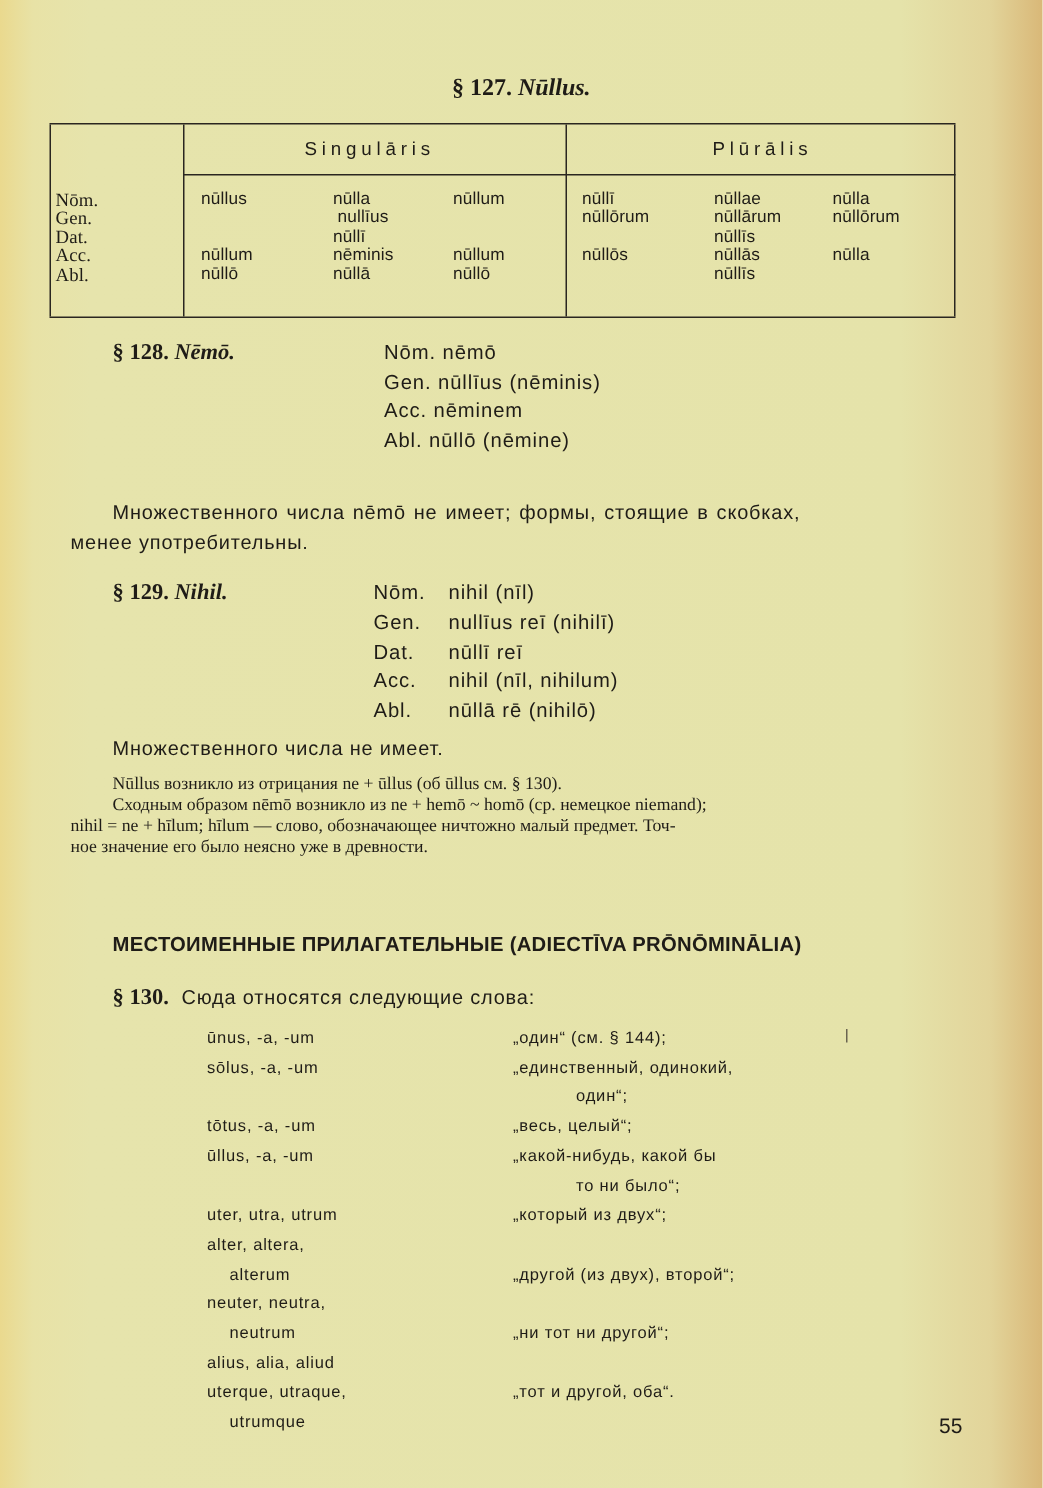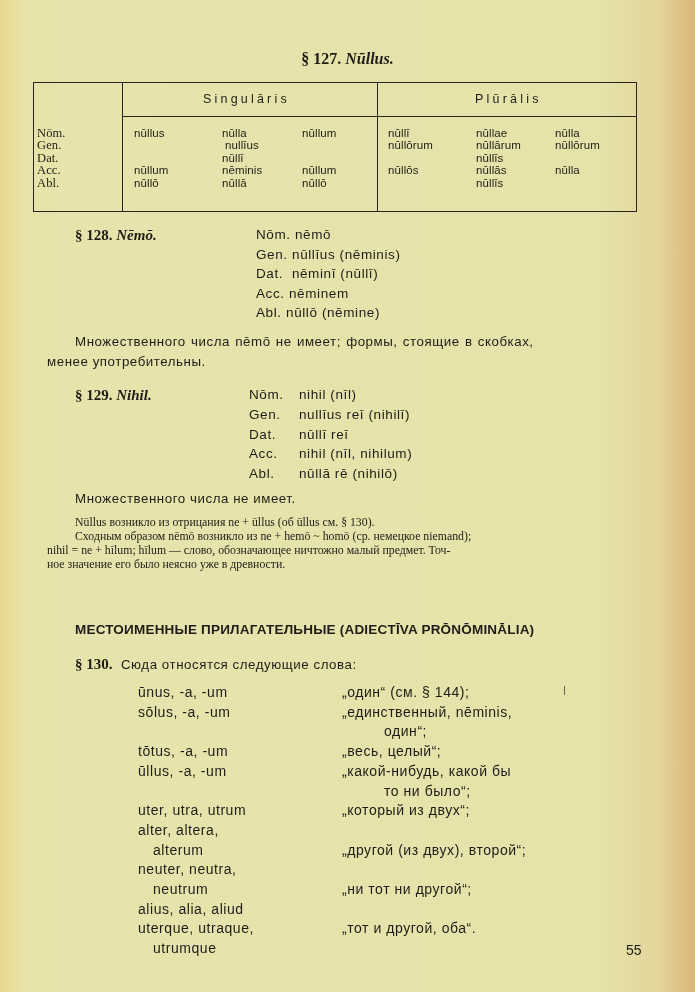--- a/index.html
+++ b/index.html
@@ -25,21 +25,21 @@
   .cell { position: absolute; font-size: 11.5px; line-height: 12.4px; font-family: "Liberation Sans", sans-serif; letter-spacing: 0.1px; }
   .caselbl { font-family: "Liberation Serif", serif; font-size: 12.5px; line-height: 12.4px; }
 
   
   .sec { font-family: "Liberation Serif", serif; font-weight: bold; font-size: 15px; }
   .sec .it { font-style: italic; }
   .decl { font-family: "Liberation Sans", sans-serif; font-size: 13.5px; letter-spacing: 0.6px; line-height: 19.5px; }
   .para { font-family: "Liberation Sans", sans-serif; font-size: 13.3px; letter-spacing: 0.55px; line-height: 20px; }
   .small { font-family: "Liberation Serif", serif; font-size: 11.8px; line-height: 14.2px; }
   .caps { font-family: "Liberation Sans", sans-serif; font-weight: bold; font-size: 13.5px; letter-spacing: 0.2px; }
-  .list { font-family: "Liberation Sans", sans-serif; font-size: 14px; letter-spacing: 0.55px; line-height: 19.7px; }
+  .list { font-family: "Liberation Sans", sans-serif; font-size: 11px; letter-spacing: 0.55px; line-height: 19.7px; }
   .pnum { font-family: "Liberation Sans", sans-serif; font-size: 14px; }
 </style>
 </head>
 <body>
 
 <div class="page">
 
   <div class="abs h127">
     <span>§ 127.</span>
     <span class="it">Nūllus.</span>
@@ -112,21 +112,20 @@
     </div>
   </div>
 
   <div class="abs sec" style="left:75px; top:227px;">
     <span>§ 128.</span>
     <span class="it">Nēmō.</span>
   </div>
   <div class="abs decl" style="left:256px; top:225px;">
     <div><span>Nōm.</span> <span>nēmō</span></div>
     <div><span>Gen.</span> <span>nūllīus (nēminis)</span></div>
-    <div><span>Dat.</span>&nbsp; <span>nēminī (nūllī)</span></div>
     <div><span>Acc.</span> <span>nēminem</span></div>
     <div><span>Abl.</span> <span>nūllō (nēmine)</span></div>
   </div>
   <div class="abs para" style="left:75px; top:332px;">
     <div style="word-spacing:1px">Множественного числа nēmō не имеет; формы, стоящие в скобках,</div>
   </div>
   <div class="abs para" style="left:47px; top:352px;">
     <div>менее употребительны.</div>
   </div>
 
@@ -167,21 +166,21 @@
     <div style="padding-left:15px">alterum</div>
     <div>neuter, neutra,</div>
     <div style="padding-left:15px">neutrum</div>
     <div>alius, alia, aliud</div>
     <div>uterque, utraque,</div>
     <div style="padding-left:15px">utrumque</div>
   </div>
 
   <div class="abs list" style="left:330px; top:683px;margin-left:12px;">
     <div>„один“ (см. § 144);</div>
-    <div>„единственный, nēminis,</div>
+    <div>„единственный, одинокий,</div>
     <div style="padding-left:42px">один“;</div>
     <div>„весь, целый“;</div>
     <div>„какой-нибудь, какой бы</div>
     <div style="padding-left:42px">то ни было“;</div>
     <div>„который из двух“;</div>
     <div style="height:19.7px"></div>
     <div>„другой (из двух), второй“;</div>
     <div style="height:19.7px"></div>
     <div>„ни тот ни другой“;</div>
     <div style="height:19.7px"></div>

